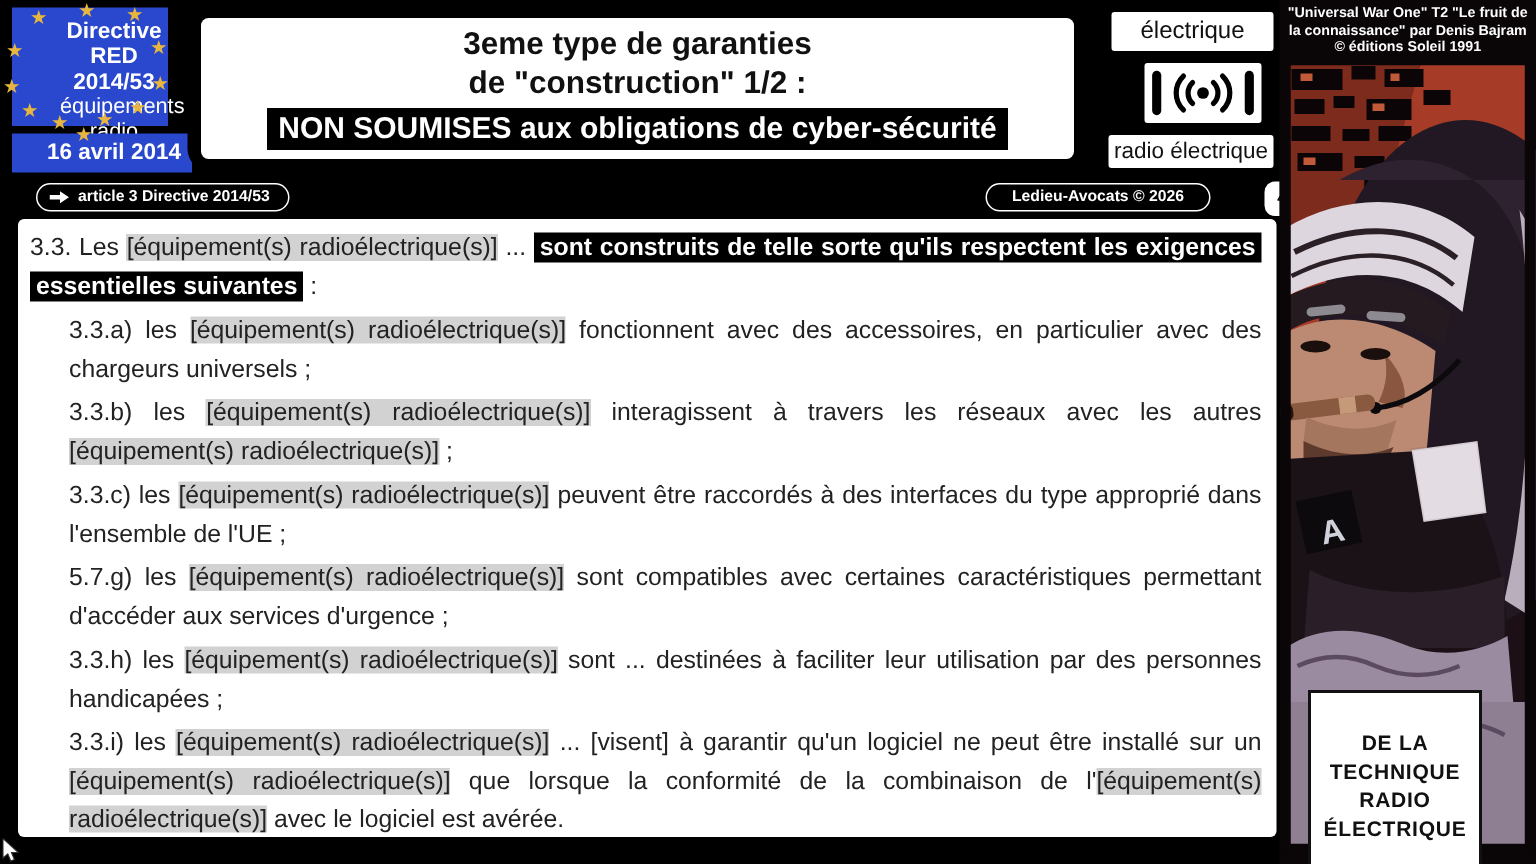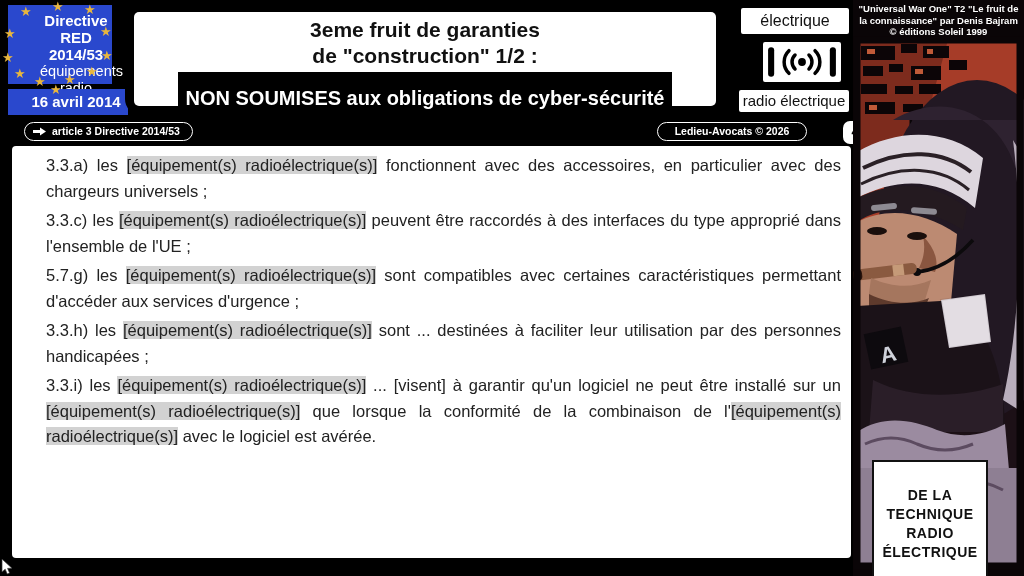--- a/index.html
+++ b/index.html
@@ -10,21 +10,21 @@
   .eu-box{position:absolute;left:0;top:0;width:104px;height:79px;background:#2a48cd;color:#fff;text-align:center;box-sizing:border-box;padding-top:7px;padding-left:32px;}
   .eu-box .b{font-weight:bold;font-size:15px;line-height:17px;}
   .eu-box .r{font-size:14.5px;line-height:17px;}
   .eu-date{position:absolute;left:0;top:84px;width:104px;height:26px;background:#2a48cd;color:#fff;font-weight:bold;font-size:15px;text-align:center;line-height:26px;padding-left:16px;}
   .eu-star{position:absolute;font-size:13px;line-height:13px;pointer-events:none;}
 
   
   .title-box{position:absolute;left:125px;top:3px;width:600px;height:112px;background:#000;border-radius:16px;}
   .title-inner{position:absolute;left:9px;top:9px;right:9px;bottom:9px;background:#fff;border-radius:5px;text-align:center;box-sizing:border-box;padding-top:5px;}
   .title-l{font-weight:bold;font-size:21px;line-height:26px;color:#111;}
-  .title-chip{display:inline-block;background:#000;color:#fff;font-weight:bold;font-size:20px;line-height:24px;padding:14px 7px;margin-top:3px;}
+  .title-chip{display:inline-block;background:#000;color:#fff;font-weight:bold;font-size:20px;line-height:24px;padding:2px 7px;margin-top:3px;}
 
   
   .equip{position:absolute;background:#fff;border:3px solid #000;border-radius:5px;box-sizing:border-box;text-align:center;color:#111;}
   .equip-top{left:738px;top:5px;width:114px;height:32px;font-size:16px;line-height:26px;}
   .equip-icon{left:760px;top:39px;width:84px;height:46px;}
   .equip-bottom{left:736px;top:87px;width:116px;height:28px;font-size:15px;line-height:22px;}
 
   
   .navbar{position:absolute;left:15px;top:119px;width:853px;height:25px;background:#000;}
   .pill{position:absolute;top:3px;height:17px;border:1.5px solid #fff;border-radius:11px;color:#fff;font-size:10.5px;font-weight:bold;line-height:17px;background:#000;box-sizing:content-box;}
@@ -70,21 +70,21 @@
       <span class="eu-star" style="left: 6px; top: 62px; color: rgb(232, 182, 62);">★</span>
       <span class="eu-star" style="left: 78px; top: 60px; color: rgb(232, 182, 62);">★</span>
       <span class="eu-star" style="left: 26px; top: 70px; color: rgb(232, 182, 62);">★</span>
       <span class="eu-star" style="left: 56px; top: 68px; color: rgb(232, 182, 62);">★</span>
       <span class="eu-star" style="left: 42px; top: 78px; color: rgb(232, 182, 62);">★</span>
     </div>
 </div>
 
 <div class="title-box">
   <div class="title-inner">
-    <div class="title-l">3eme fruit de garanties</div>
+    <div class="title-l">3eme type de garanties</div>
     <div class="title-l">de "construction" 1/2 :</div>
     <div class="title-chip">NON SOUMISES aux obligations de cyber-sécurité</div>
   </div>
 </div>
 
 <div class="equip equip-top">électrique</div>
 <div class="equip equip-icon">
   <svg width="78" height="40" viewBox="0 0 84 46" style="display:block;margin:0 auto;">
     <rect x="3" y="6" width="7" height="34" rx="3.5" fill="#000"></rect>
     <rect x="74" y="6" width="7" height="34" rx="3.5" fill="#000"></rect>
@@ -102,21 +102,23 @@
     <svg width="13" height="9" viewBox="0 0 13 9">
       <path d="M0 3 h7 V0.5 L13 4.5 7 8.5 V6 H0 z" fill="#fff"></path>
     </svg>
     <span>article 3 Directive 2014/53</span>
   </div>
   <div class="pill pill-copy">Ledieu-Avocats © 2026</div>
   <div class="page-badge">4</div>
 </div>
 
 <div class="content" id="body-text">
+    <p class="para"><span class="seg-n">3.3. Les </span><span class="seg-h">[équipement(s) radioélectrique(s)]</span><span class="seg-n"> ... </span><span class="seg-b">sont construits de telle sorte qu'ils respectent les exigences essentielles suivantes</span><span class="seg-n"> :</span></p>
     <p class="para indent"><span class="seg-n">3.3.a) les </span><span class="seg-h">[équipement(s) radioélectrique(s)]</span><span class="seg-n"> fonctionnent avec des accessoires, en particulier avec des chargeurs universels ;</span></p>
+    <p class="para indent"><span class="seg-n">3.3.b) les </span><span class="seg-h">[équipement(s) radioélectrique(s)]</span><span class="seg-n"> interagissent à travers les réseaux avec les autres </span><span class="seg-h">[équipement(s) radioélectrique(s)]</span><span class="seg-n"> ;</span></p>
     <p class="para indent"><span class="seg-n">3.3.c) les </span><span class="seg-h">[équipement(s) radioélectrique(s)]</span><span class="seg-n"> peuvent être raccordés à des interfaces du type approprié dans l'ensemble de l'UE ;</span></p>
     <p class="para indent"><span class="seg-n">5.7.g) les </span><span class="seg-h">[équipement(s) radioélectrique(s)]</span><span class="seg-n"> sont compatibles avec certaines caractéristiques permettant d'accéder aux services d'urgence ;</span></p>
     <p class="para indent"><span class="seg-n">3.3.h) les </span><span class="seg-h">[équipement(s) radioélectrique(s)]</span><span class="seg-n"> sont ... destinées à faciliter leur utilisation par des personnes handicapées ;</span></p>
     <p class="para indent"><span class="seg-n">3.3.i) les </span><span class="seg-h">[équipement(s) radioélectrique(s)]</span><span class="seg-n"> ... [visent] à garantir qu'un logiciel ne peut être installé sur un </span><span class="seg-h">[équipement(s) radioélectrique(s)]</span><span class="seg-n"> que lorsque la conformité de la combinaison de l'</span><span class="seg-h">[équipement(s) radioélectrique(s)]</span><span class="seg-n"> avec le logiciel est avérée.</span></p>
   </div>
 
 <div class="comic">
   <svg width="171" height="576" viewBox="0 0 171 576">
     <rect x="0" y="0" width="171" height="576" fill="#0a0507"></rect>
     <rect x="4" y="40" width="163" height="526" fill="#1c1016"></rect>
@@ -184,21 +186,21 @@
     <path d="M4,432 C 30,414 60,420 84,430 C 110,440 134,434 152,424 L156,470 C 110,486 50,486 4,470 Z" fill="#9b8ba0"></path>
     <path d="M12,444 q26,-12 52,0 q28,12 56,0" stroke="#5c4b60" stroke-width="3" fill="none"></path>
     <path d="M4,468 H167 V566 H4 Z" fill="#8e7f93"></path>
     <path d="M20,480 q30,16 60,6 q40,-12 70,4" stroke="#5c4b60" stroke-width="3" fill="none"></path>
 
     <rect x="4" y="40" width="163" height="526" fill="none" stroke="#0a0507" stroke-width="7"></rect>
   </svg>
   <div class="comic-attr">
     <div>"Universal War One" T2 "Le fruit de</div>
     <div>la connaissance" par Denis Bajram</div>
-    <div>© éditions Soleil 1999</div>
+    <div>© éditions Soleil 1991</div>
   </div>
   <div class="speech">
     <div>DE LA</div>
     <div>TECHNIQUE</div>
     <div>RADIO</div>
     <div>ÉLECTRIQUE</div>
   </div>
 </div>
 
 <svg class="cursor" width="13" height="16" viewBox="0 0 13 16">

